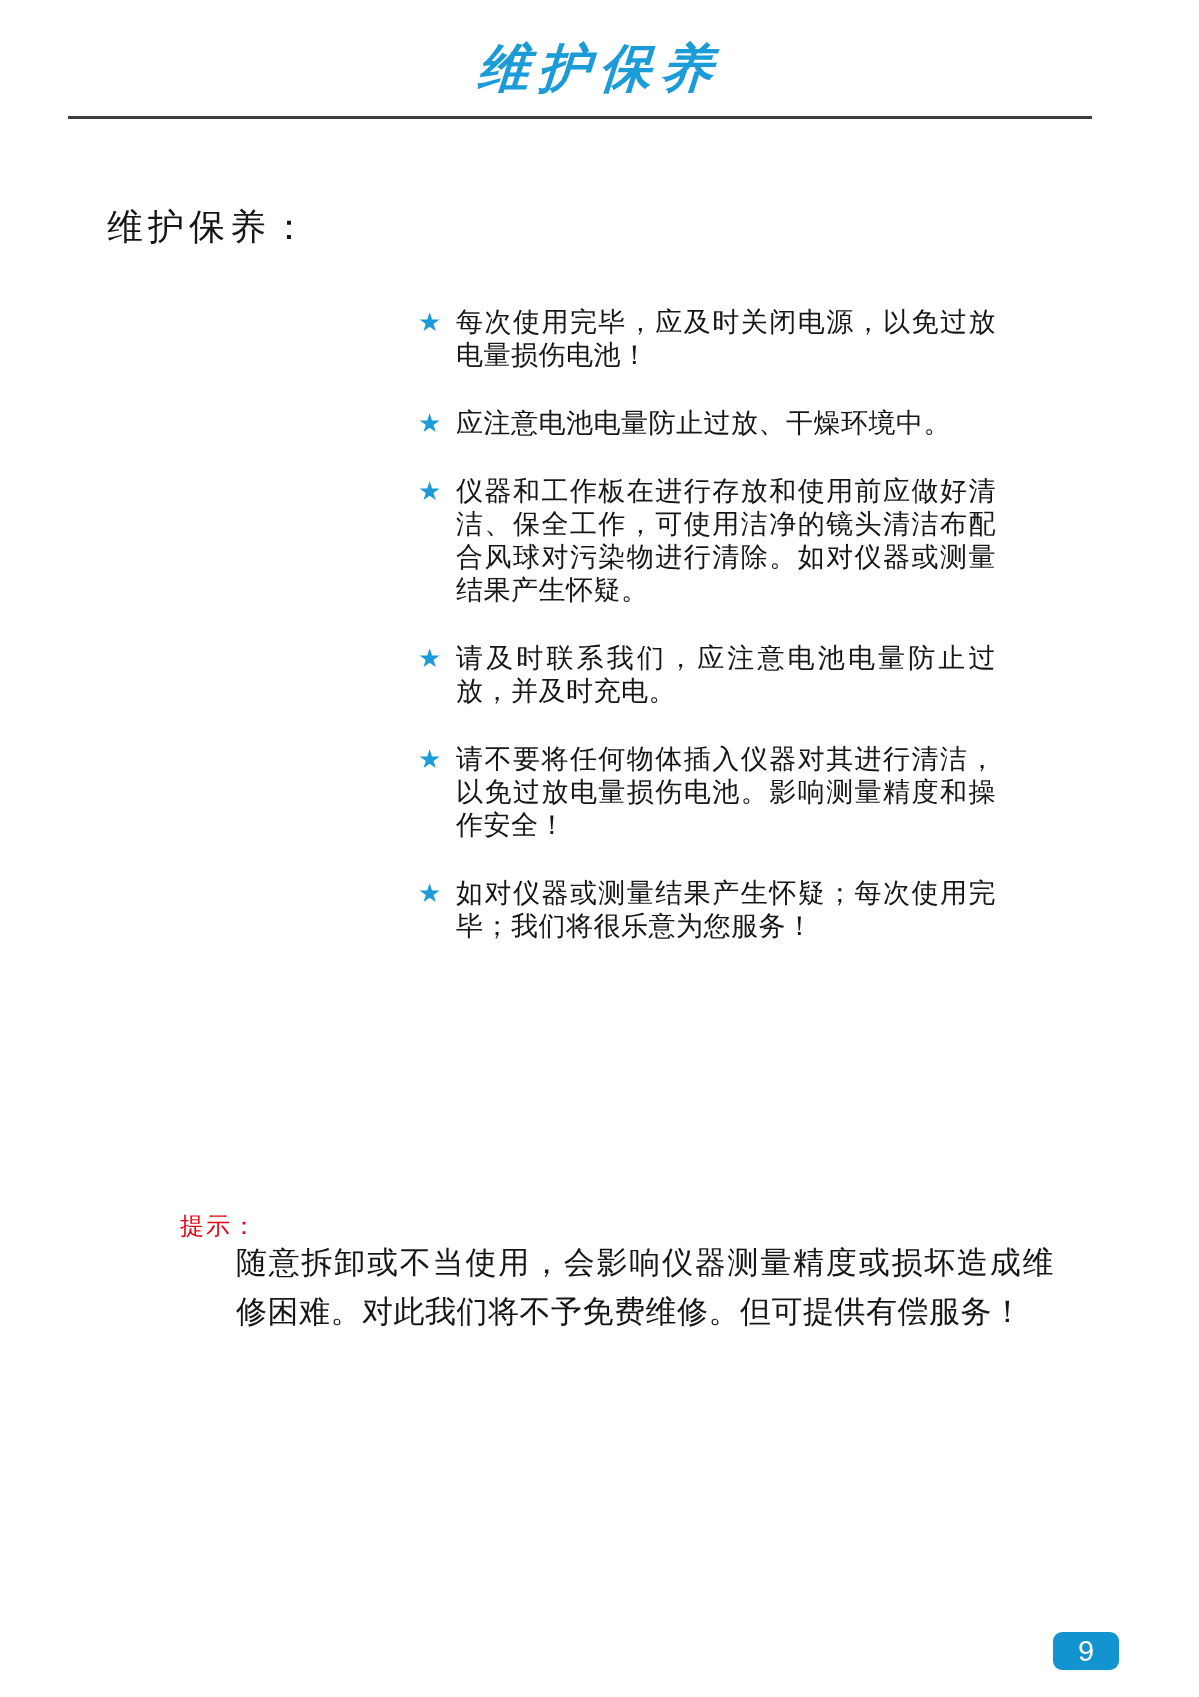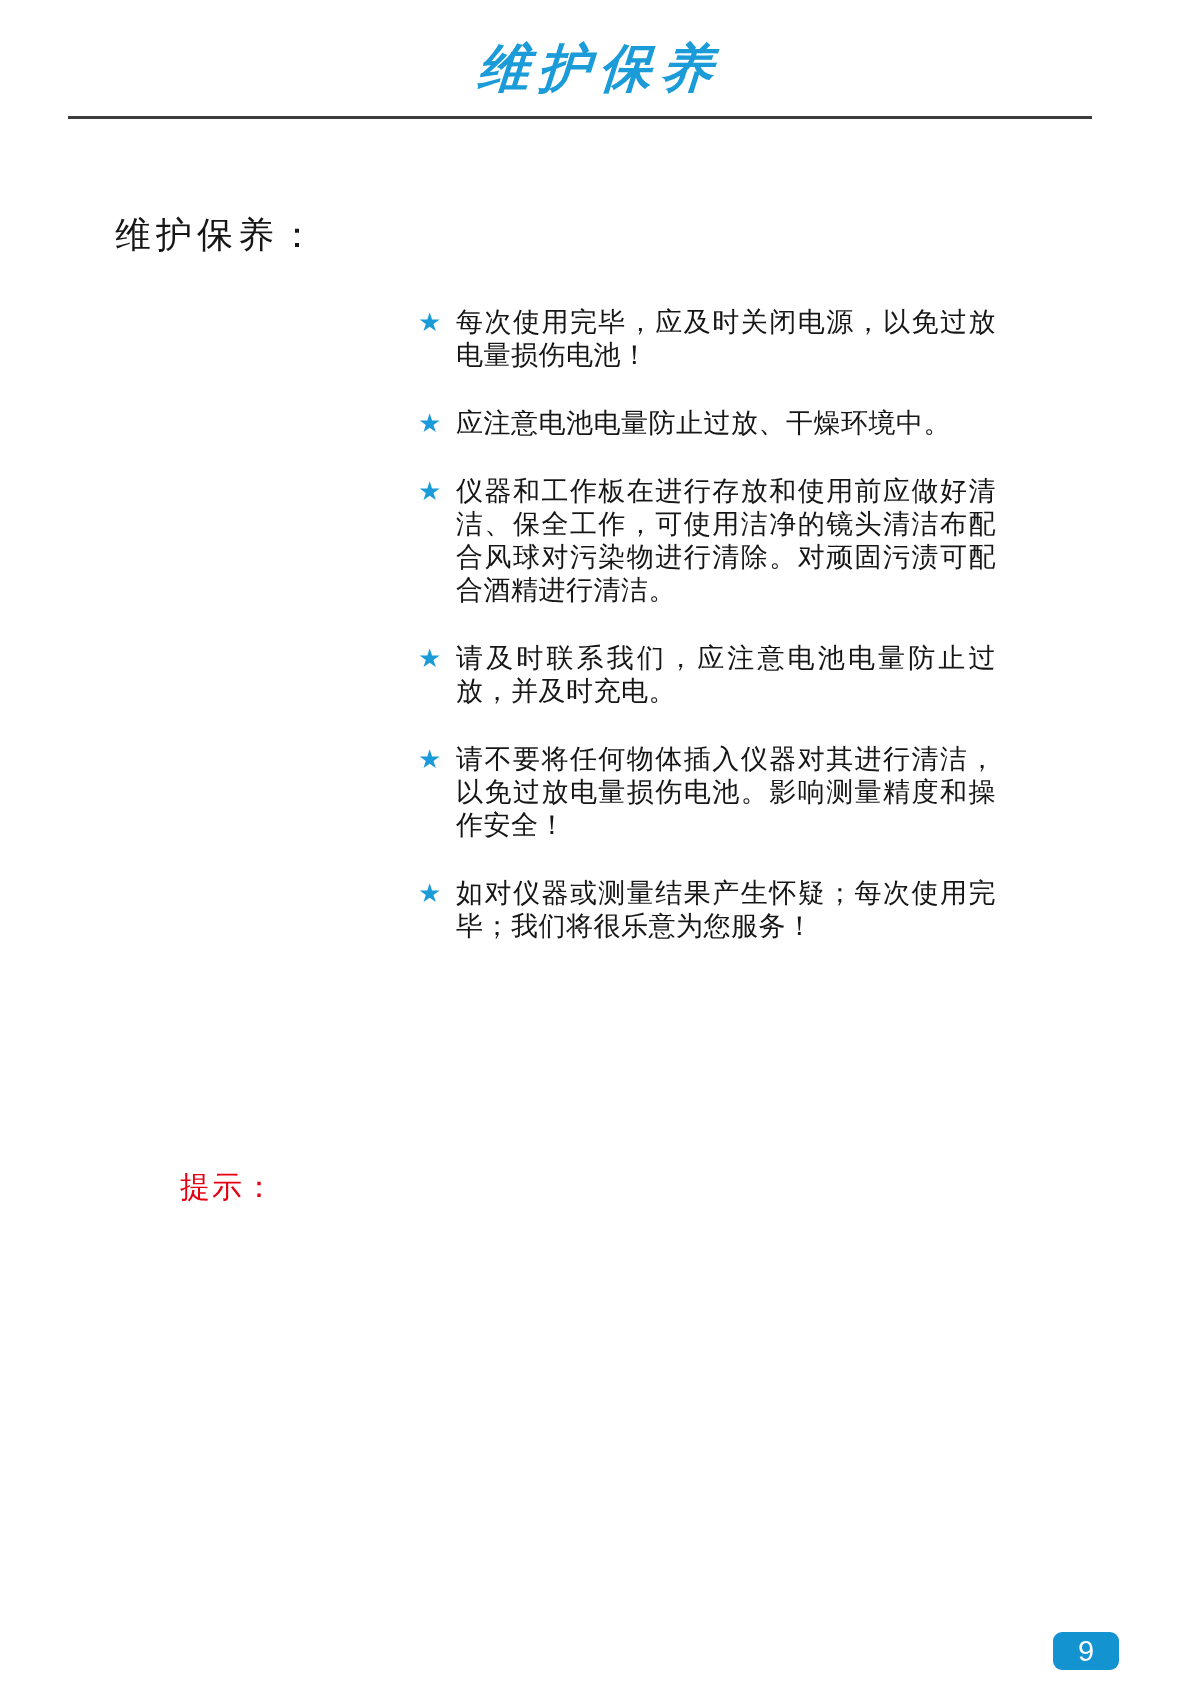--- a/index.html
+++ b/index.html
@@ -39,21 +39,21 @@
   }
 
   
   .section-heading {
     position: absolute;
     top: 203px;
     left: 107px;
     font-size: 36px;
     font-weight: normal;
     letter-spacing: 5px;
-    margin: 8px;
+    margin: 0;
     color: var(--ink, #161616);
   }
 
   
   .bullet-list {
     position: absolute;
     top: 306px;
     left: 418px;
     width: 580px;
     margin: 0;
@@ -77,23 +77,23 @@
     width: 540px;
     font-size: 27px;
     line-height: 33px;
     letter-spacing: 0.5px;
     text-align: justify;
   }
 
   
   .tip-label {
     position: absolute;
-    top: 1167px;
+    top: 1210px;
     left: 180px;
-    font-size: 30px;
+    font-size: 24px;
     letter-spacing: 2px;
     color: var(--red, #E60012);
   }
   .tip-text {
     position: absolute;
     top: 1238px;
     left: 236px;
     width: 818px;
     font-size: 31px;
     line-height: 49px;
@@ -133,34 +133,35 @@
     <li class="bullet-item">
       <span class="star-icon">★</span>
       <span class="bullet-text">每次使用完毕，应及时关闭电源，以免过放电量损伤电池！</span>
     </li>
     <li class="bullet-item">
       <span class="star-icon">★</span>
       <span class="bullet-text">应注意电池电量防止过放、干燥环境中。</span>
     </li>
     <li class="bullet-item">
       <span class="star-icon">★</span>
-      <span class="bullet-text">仪器和工作板在进行存放和使用前应做好清洁、保全工作，可使用洁净的镜头清洁布配合风球对污染物进行清除。对顽固污渍可配合酒精进行清洁。</span>
+      <span class="bullet-text">仪器和工作板在进行存放和使用前应做好清洁、保全工作，可使用洁净的镜头清洁布配合风球对污染物进行清除。如对仪器或测量结果产生怀疑。</span>
     </li>
     <li class="bullet-item">
       <span class="star-icon">★</span>
       <span class="bullet-text">请及时联系我们，应注意电池电量防止过放，并及时充电。</span>
     </li>
     <li class="bullet-item">
       <span class="star-icon">★</span>
       <span class="bullet-text">请不要将任何物体插入仪器对其进行清洁，以免过放电量损伤电池。影响测量精度和操作安全！</span>
     </li>
     <li class="bullet-item">
       <span class="star-icon">★</span>
       <span class="bullet-text">如对仪器或测量结果产生怀疑；每次使用完毕；我们将很乐意为您服务！</span>
     </li>
   </ul>
 
   <div class="tip-label">提示：</div>
 
+  <div class="tip-text">随意拆卸或不当使用，会影响仪器测量精度或损坏造成维修困难。对此我们将不予免费维修。但可提供有偿服务！</div>
 
   <div class="page-badge">9</div>
 
 </div>
 
 </body></html>

